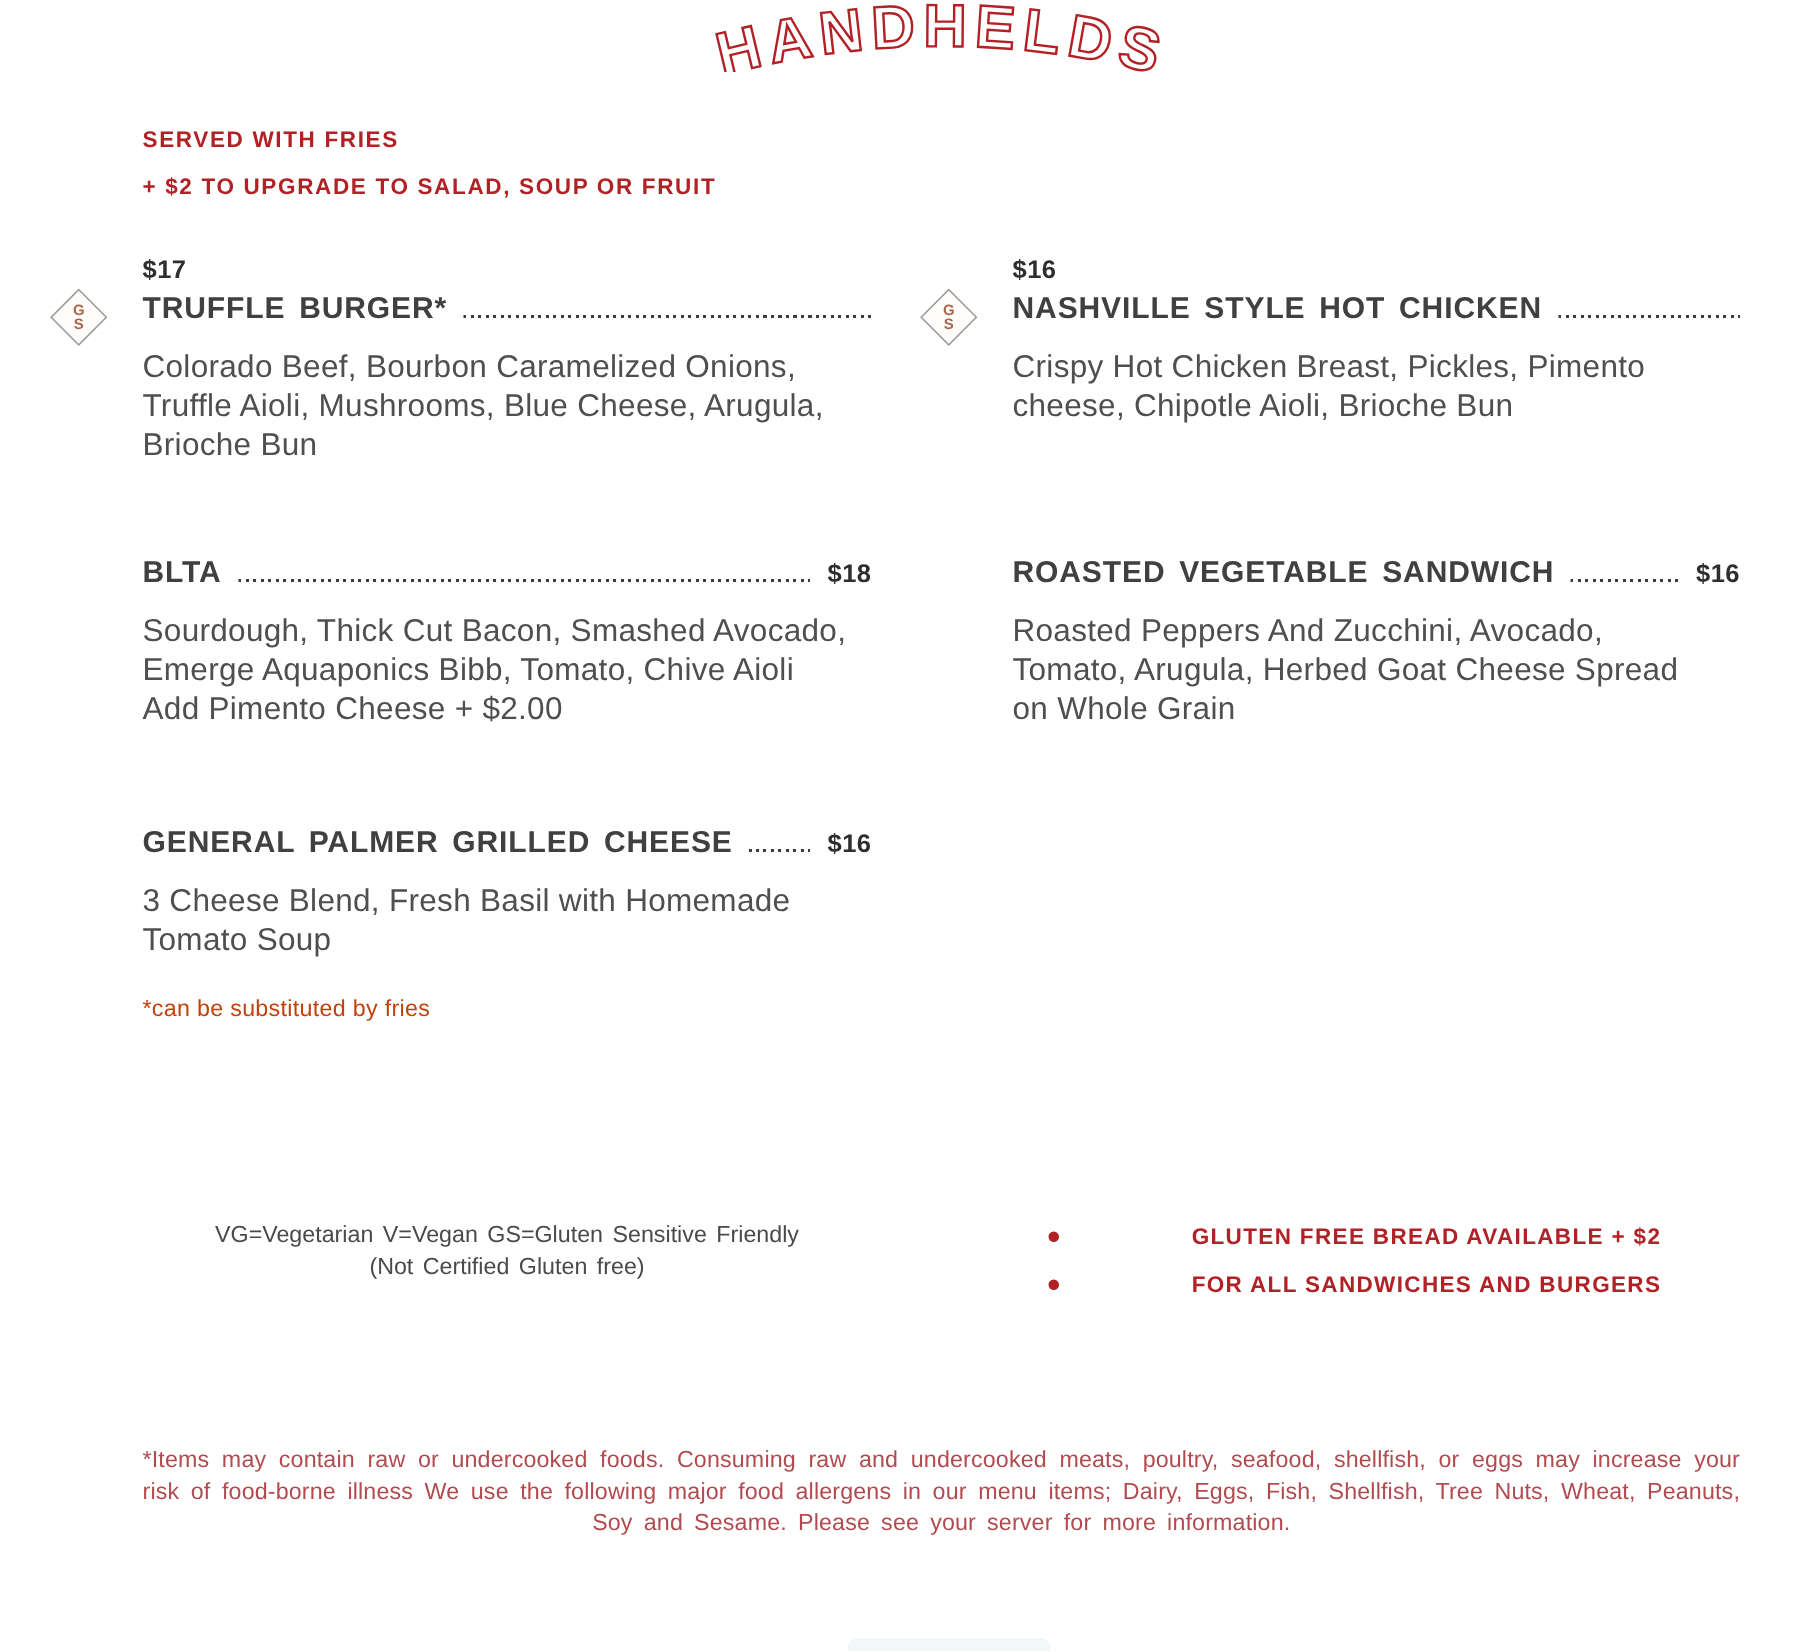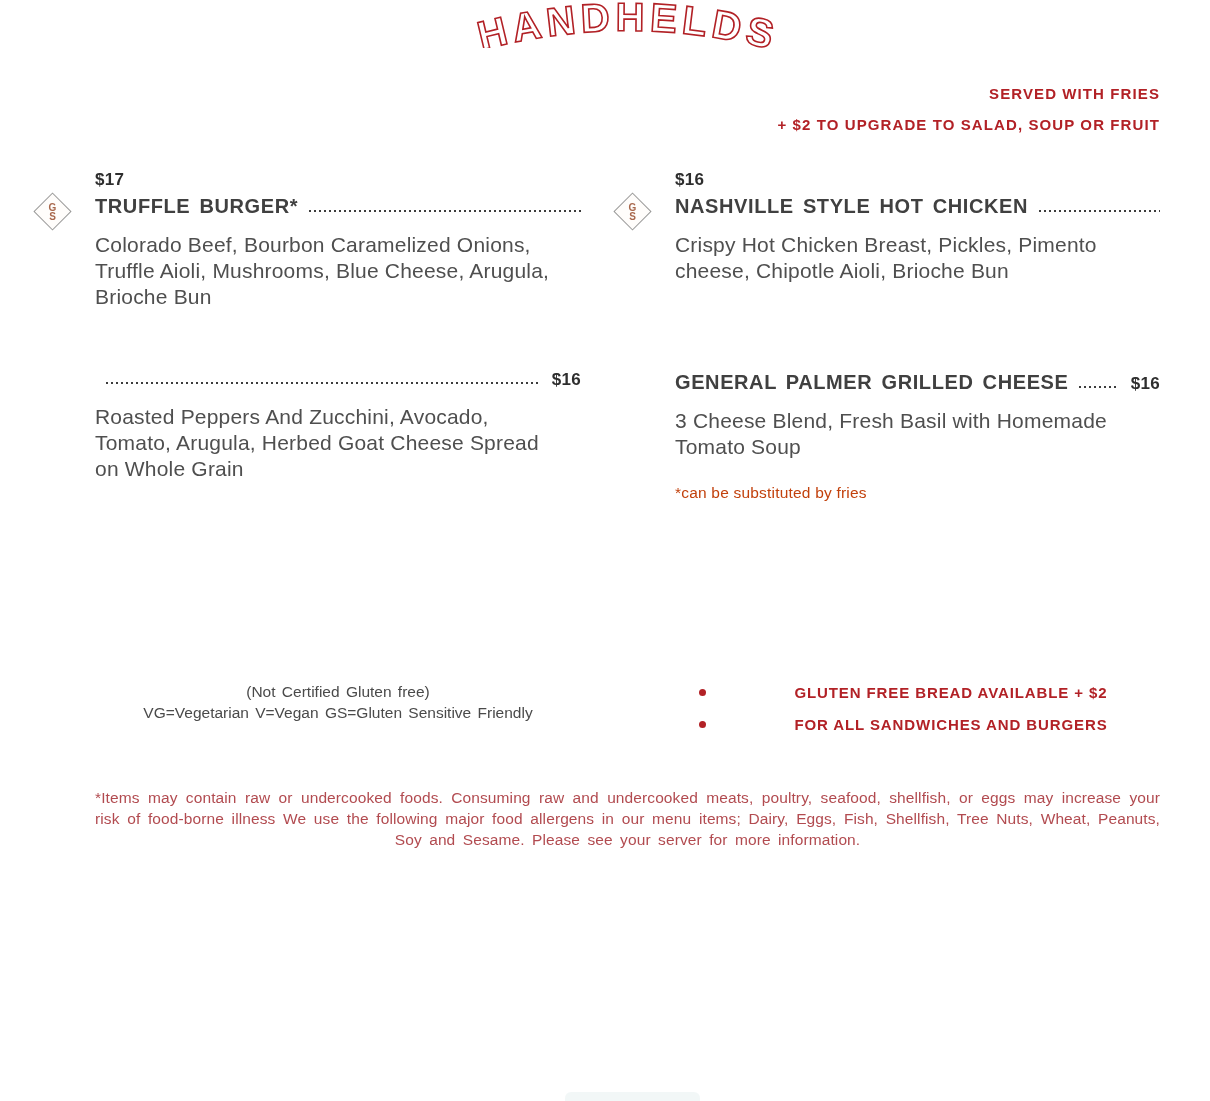--- a/index.html
+++ b/index.html
@@ -6,21 +6,21 @@
   html, body { width: 1210px; height: 1101px; background: #ffffff; overflow: hidden; }
   body { font-family: "Liberation Sans", sans-serif; position: relative; }
 
   .content { margin-left: 95px; margin-right: 50px; position: relative; }
 
   
   .arch-wrap { position: relative; height: 48px; overflow: hidden; }
   .arch-svg { position: absolute; left: 50%; top: -60px; transform: translateX(-50%); }
 
   
-  .subheaders { margin-top: 30px; text-align: right; }
+  .subheaders { margin-top: 30px; text-align: left; }
   .subheaders p {
     color: #b22126; font-weight: bold; font-size: 15px; line-height: 31px;
     letter-spacing: 1.1px;
   }
 
   
   .menu-grid {
     margin-top: 30px;
     display: grid;
     grid-template-columns: 486px 485px;
@@ -63,21 +63,21 @@
 
   
   .footer-cols { margin-top: 126px; display: grid; grid-template-columns: 486px 485px; column-gap: 94px; }
   .legend { text-align: center; color: #4a4a4a; font-size: 15.5px; line-height: 21px; margin-top: 5px; word-spacing: 2px; }
   .bullet-row { display: flex; align-items: center; height: 32px; }
   .bullet-dot { width: 7px; height: 7px; border-radius: 50%; background: #b22126; margin-left: 24px; flex: 0 0 auto; }
   .bullet-text { flex: 1; text-align: center; color: #b22126; font-weight: bold; font-size: 15px; letter-spacing: 0.9px; margin-left: 36px; }
 
   
   .disclaimer {
-    margin-top: 47px;
+    margin-top: 91px;
     color: #b24b50; font-size: 15.5px; line-height: 21px;
     text-align: justify; text-align-last: center; word-spacing: 3px; letter-spacing: 0.1px;
   }
 
   
   .bottom-artifact {
     position: absolute; left: 565px; bottom: 0; width: 135px; height: 9px;
     background: #edf4f4; border-radius: 6px 6px 0 0; opacity: 0.7;
   }
 </style>
@@ -130,23 +130,34 @@
       </div>
       <div class="item-header price-above">
         <span class="item-title">NASHVILLE STYLE HOT CHICKEN</span>
         <span class="leader"></span>
         <span class="price">$16</span>
       </div>
       <p class="item-desc">Crispy Hot Chicken Breast, Pickles, Pimento
 cheese, Chipotle Aioli, Brioche Bun</p>
     </div>
 
+    <div class="cell">
+      <div class="item-header">
+        <span class="item-title">BLTA</span>
+        <span class="leader"></span>
+        <span class="price">$18</span>
+      </div>
+      <p class="item-desc">Sourdough, Thick Cut Bacon, Smashed Avocado,
+Emerge Aquaponics Bibb, Tomato, Chive Aioli
+Add Pimento Cheese + $2.00</p>
+    </div>
 
     <div class="cell">
       <div class="item-header">
+        <span class="item-title">ROASTED VEGETABLE SANDWICH</span>
         <span class="leader"></span>
         <span class="price">$16</span>
       </div>
       <p class="item-desc">Roasted Peppers And Zucchini, Avocado,
 Tomato, Arugula, Herbed Goat Cheese Spread
 on Whole Grain</p>
     </div>
 
     <div class="cell">
       <div class="item-header">
@@ -157,22 +168,22 @@
       <p class="item-desc">3 Cheese Blend, Fresh Basil with Homemade
 Tomato Soup</p>
       <p class="footnote">*can be substituted by fries</p>
     </div>
 
     <div class="cell"></div>
   </div>
 
   <div class="footer-cols">
     <div class="legend">
+      <div>VG=Vegetarian V=Vegan GS=Gluten Sensitive Friendly</div>
       <div>(Not Certified Gluten free)</div>
-      <div>VG=Vegetarian V=Vegan GS=Gluten Sensitive Friendly</div>
     </div>
     <div>
       <div class="bullet-row">
         <span class="bullet-dot"></span>
         <span class="bullet-text">GLUTEN FREE BREAD AVAILABLE + $2</span>
       </div>
       <div class="bullet-row">
         <span class="bullet-dot"></span>
         <span class="bullet-text">FOR ALL SANDWICHES AND BURGERS</span>
       </div>

